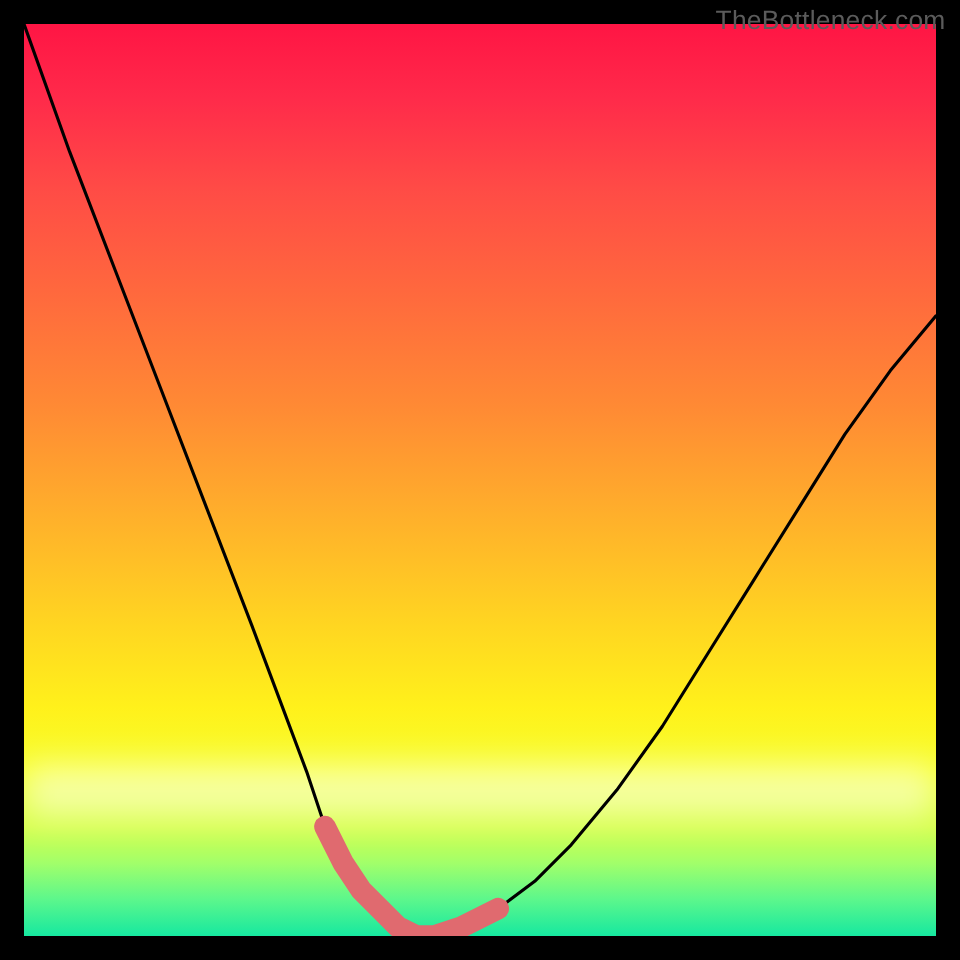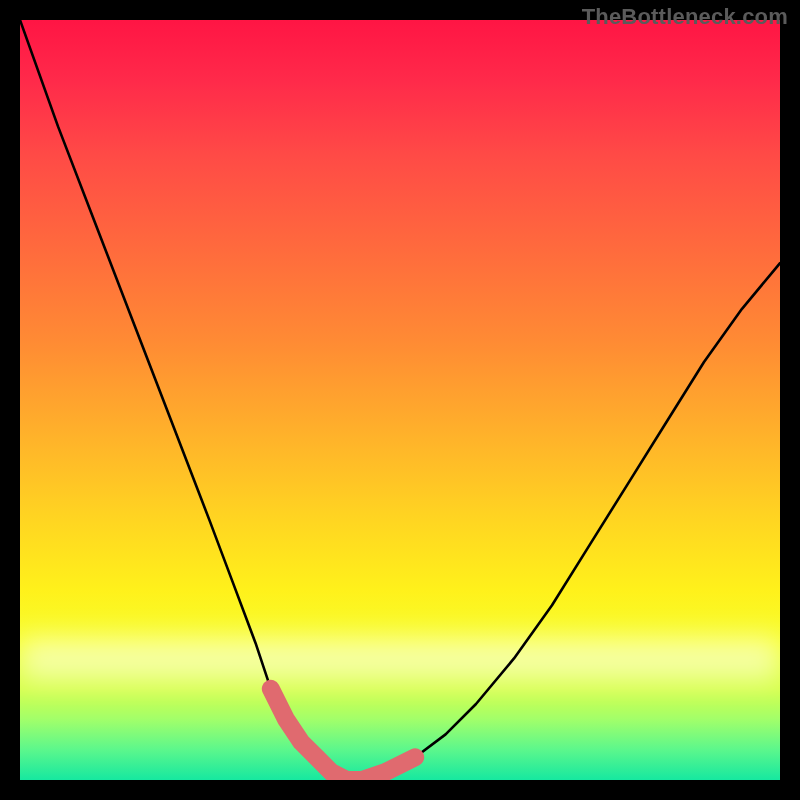--- a/index.html
+++ b/index.html
@@ -16,21 +16,21 @@
     width: 800px;
     height: 800px;
     background: #000;
   }
   .watermark {
     position: absolute;
     top: 4px;
     right: 12px;
     color: #5b5b5b;
     font-size: 22px;
-    font-weight: 700;
+    font-weight: 400;
     letter-spacing: 0.2px;
     z-index: 5;
     user-select: none;
   }
   .plot {
     position: absolute;
     left: 20px;
     top: 20px;
     width: 760px;
     height: 760px;

